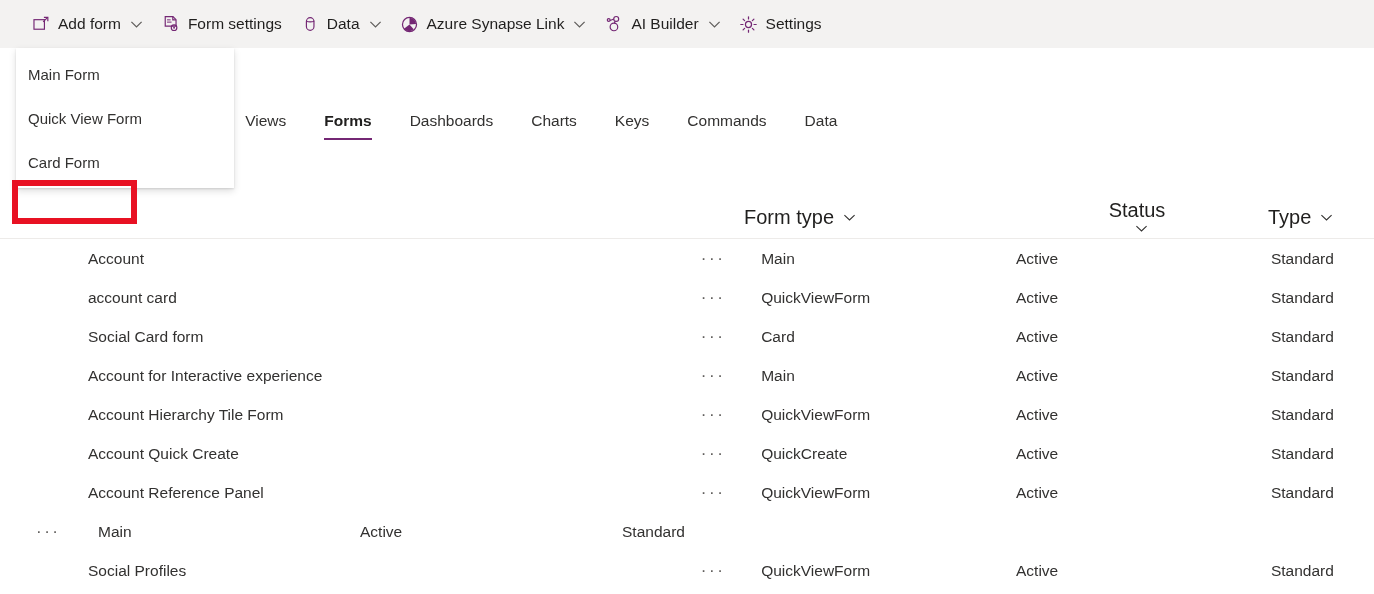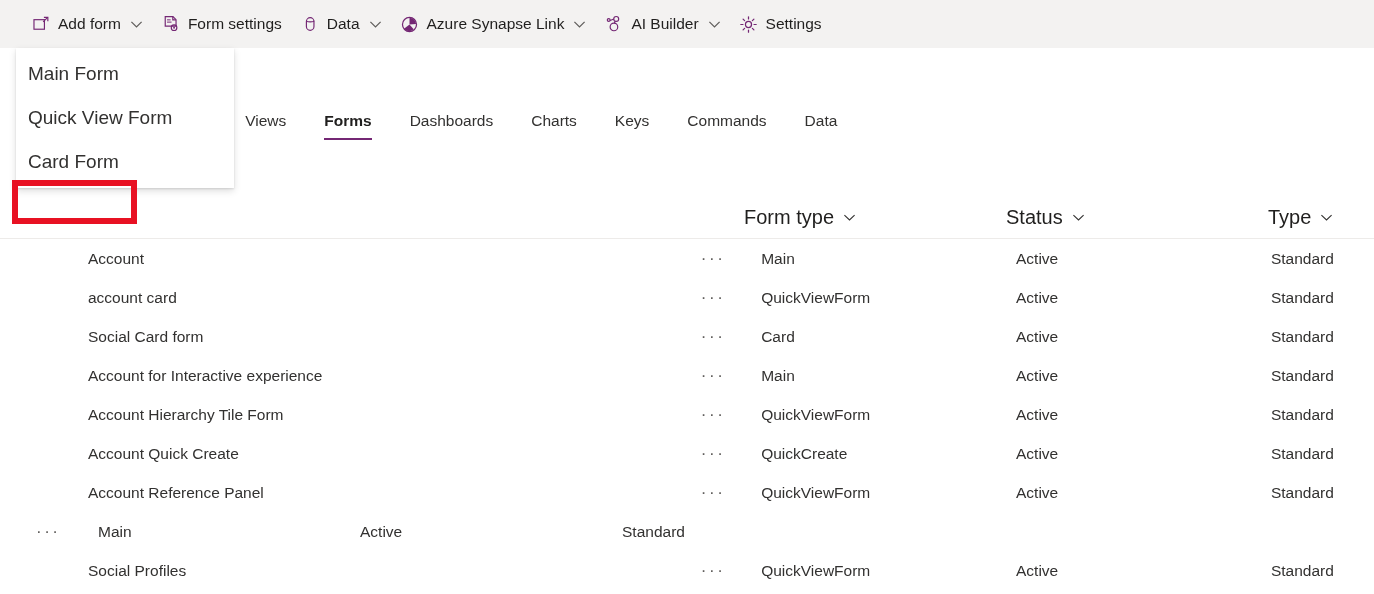--- a/index.html
+++ b/index.html
@@ -116,21 +116,21 @@
     align-items: center;
     height: 39px;
     font-size: 15.5px;
     color: #323130;
     margin-left: 36px;
   }
 
   .col-name   { width: 682px; padding-left: 52px; }
   .col-dots   { width: 62px; display: flex; align-items: center; justify-content: flex-start; }
   .col-type   { width: 262px; }
-  .col-status { width: 262px; }
+  .col-status { width: 262px; flex-direction: column; }
   .col-kind   { width: 106px; }
 
   .dots {
     color: #605e5c;
     font-size: 17px;
     letter-spacing: 2.5px;
     line-height: 10px;
     cursor: pointer;
     user-select: none;
   }
@@ -143,21 +143,21 @@
     background: #ffffff;
     box-shadow: 0 3.2px 7.2px rgba(0,0,0,0.132), 0 0.6px 1.8px rgba(0,0,0,0.108);
     padding: 4px 0;
     z-index: 40;
   }
   .menu-item {
     height: 44px;
     display: flex;
     align-items: center;
     padding-left: 12px;
-    font-size: 19px;
+    font-size: 15px;
     color: #323130;
     cursor: pointer;
     white-space: nowrap;
   }
 
   
   .annot-box {
     position: absolute;
     left: 12px; top: 180px;
     width: 125px; height: 44px;

